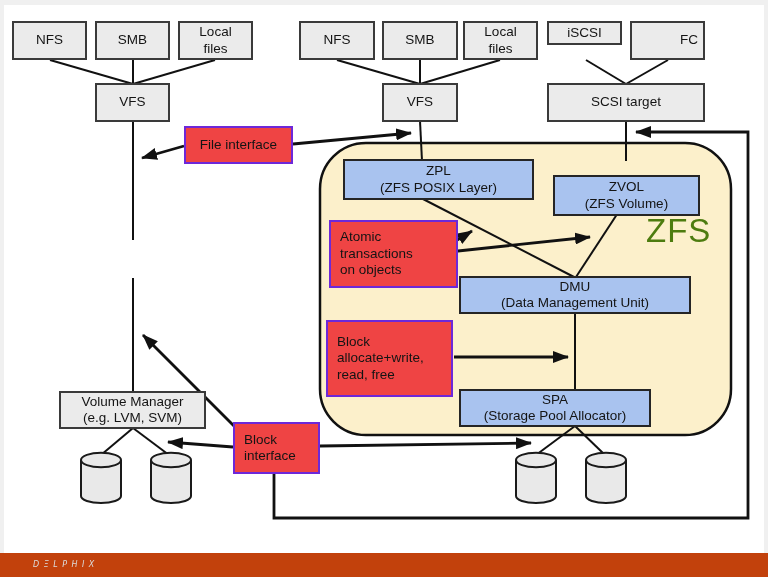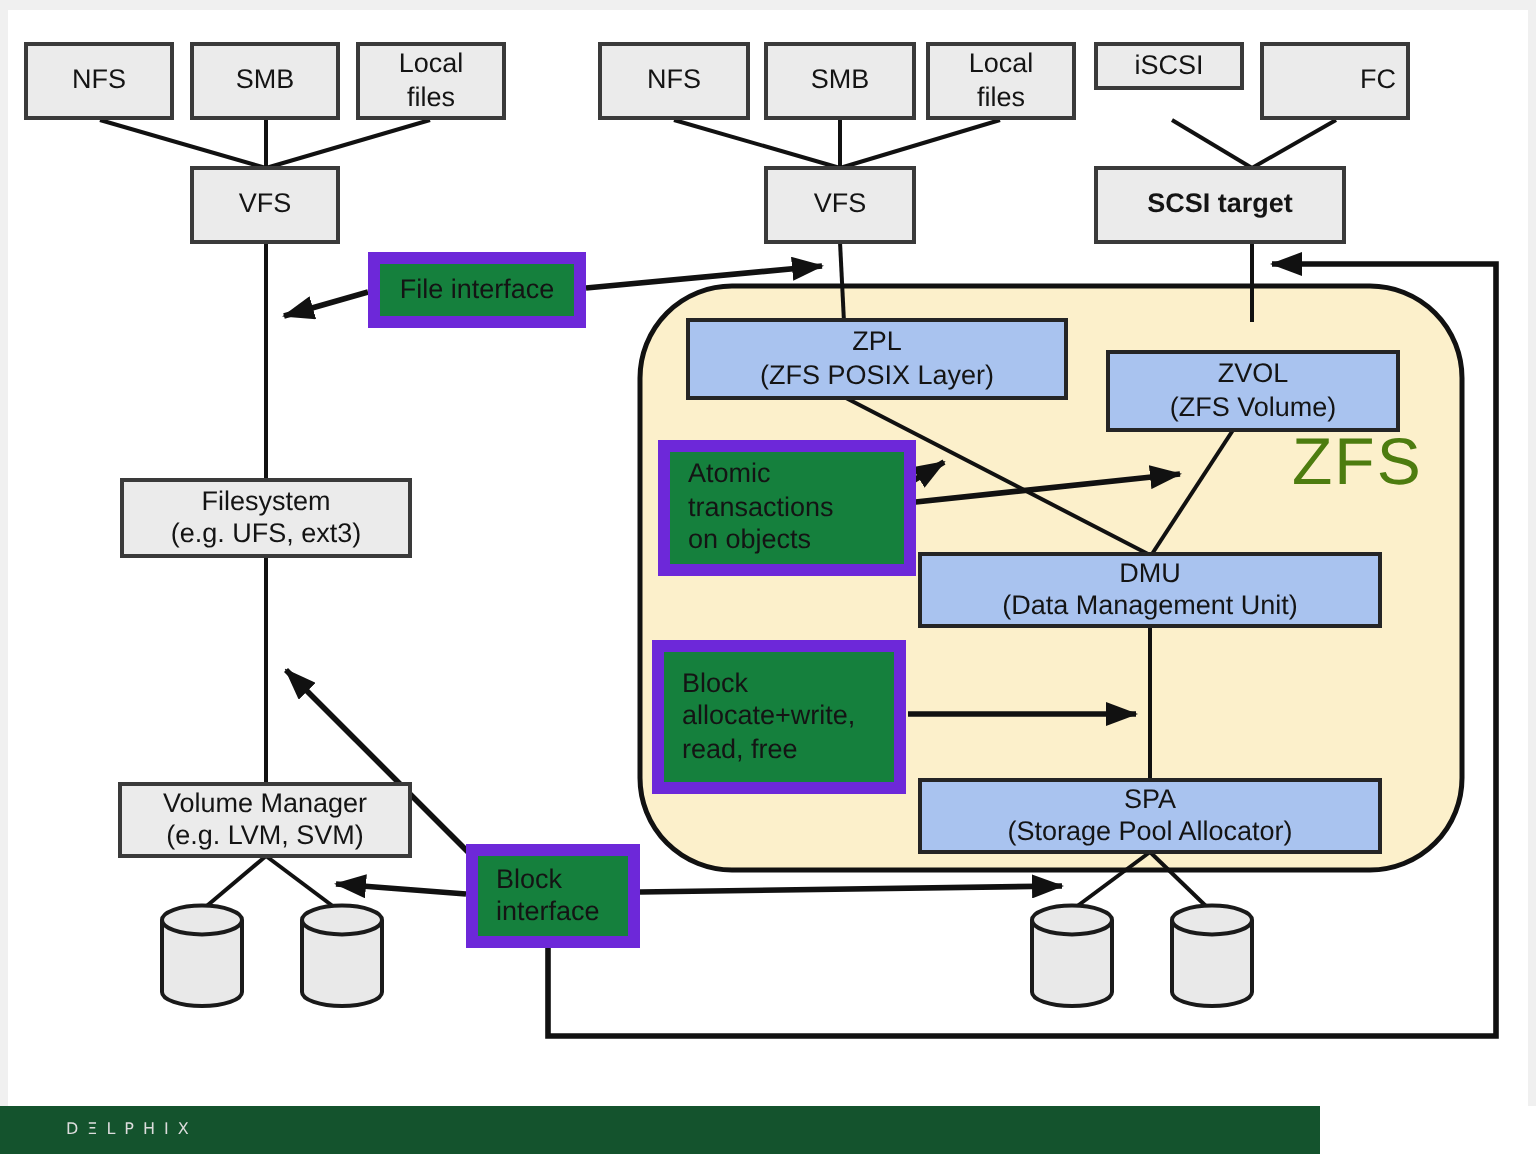--- a/index.html
+++ b/index.html
@@ -4,24 +4,24 @@
 <style>
   html,body{margin:0;padding:0;background:#fff;}
   #slide{position:relative;width:768px;height:577px;background:#ffffff;overflow:hidden;
          font-family:"Liberation Sans",sans-serif;color:#161616;}
   .edge{position:absolute;background:#f0f0f0;}
   svg.layer{position:absolute;left:0;top:0;pointer-events:none;}
   .box{position:absolute;box-sizing:border-box;display:flex;align-items:center;justify-content:center;
        text-align:center;white-space:pre-line;font-size:13.5px;line-height:1.22;color:#141414;}
   .gray{background:#ebebeb;border:2px solid #3a3a3a;}
   .blue{background:#a9c3ef;border:2px solid #252525;}
-  .pink{background:#15803d;border:6px solid #6d28d9;}
+  .pink{background:#ef4444;border:2px solid #6d28d9;}
   .pink-left{justify-content:flex-start;text-align:left;padding-left:9px;}
   .zfs-big{position:absolute;left:646px;top:212px;font-size:33px;color:#4d7c0f;letter-spacing:1px;}
-  .footer{position:absolute;left:0;top:553px;width:660px;height:24px;background:#14532d;}
+  .footer{position:absolute;left:0;top:553px;width:768px;height:24px;background:#c2410c;font-style:italic;}
   .brand{position:absolute;left:33px;top:7px;font-size:8px;letter-spacing:4.5px;color:#dcdcdc;
          font-family:"DejaVu Sans",sans-serif;}
 </style>
 </head>
 <body>
 
 <div id="slide">
 
   <svg class="layer" width="768" height="577" viewBox="0 0 768 577">
     <defs>
@@ -92,38 +92,36 @@
 files</div>
   <div class="box gray" style="left:299px;top:21px;width:76px;height:39px;">NFS</div>
   <div class="box gray" style="left:382px;top:21px;width:76px;height:39px;">SMB</div>
   <div class="box gray" style="left:463px;top:21px;width:75px;height:39px;">Local
 files</div>
   <div class="box gray" style="left:547px;top:21px;width:75px;height:24px;text-align:center;">iSCSI</div>
   <div class="box gray" style="left:630px;top:21px;width:75px;height:39px;padding-left:43px;">FC</div>
 
   <div class="box gray" style="left:95px;top:83px;width:75px;height:39px;">VFS</div>
   <div class="box gray" style="left:382px;top:83px;width:76px;height:39px;">VFS</div>
-  <div class="box gray" style="left:547px;top:83px;width:126px;height:39px;font-weight:bold;">SCSI target</div>
+  <div class="box gray" style="left:547px;top:83px;width:158px;height:39px;">SCSI target</div>
 
   <div class="box pink" style="left:184px;top:126px;width:109px;height:38px;">File interface</div>
   <div class="box pink pink-left" style="left:233px;top:422px;width:87px;height:52px;">Block
 interface</div>
 
-  <div class="box gray" style="left:60px;top:239px;width:146px;height:40px;">Filesystem
-(e.g. UFS, ext3)</div>
   <div class="box gray" style="left:59px;top:391px;width:147px;height:38px;">Volume Manager
 (e.g. LVM, SVM)</div>
 
   <div class="box blue" style="left:343px;top:159px;width:191px;height:41px;">ZPL
 (ZFS POSIX Layer)</div>
   <div class="box blue" style="left:553px;top:159px;width:147px;height:41px;margin-top:16px;">ZVOL
 (ZFS Volume)</div>
   <div class="box blue" style="left:459px;top:276px;width:232px;height:38px;">DMU
 (Data Management Unit)</div>
-  <div class="box blue" style="left:459px;top:389px;width:232px;height:38px;">SPA
+  <div class="box blue" style="left:459px;top:389px;width:192px;height:38px;">SPA
 (Storage Pool Allocator)</div>
   <div class="box pink pink-left" style="left:329px;top:220px;width:129px;height:68px;">Atomic
 transactions
 on objects</div>
   <div class="box pink pink-left" style="left:326px;top:320px;width:127px;height:77px;">Block
 allocate+write,
 read, free</div>
   <div class="zfs-big">ZFS</div>
 
   <div class="edge" style="left:0;top:0;width:768px;height:5px;"></div>

